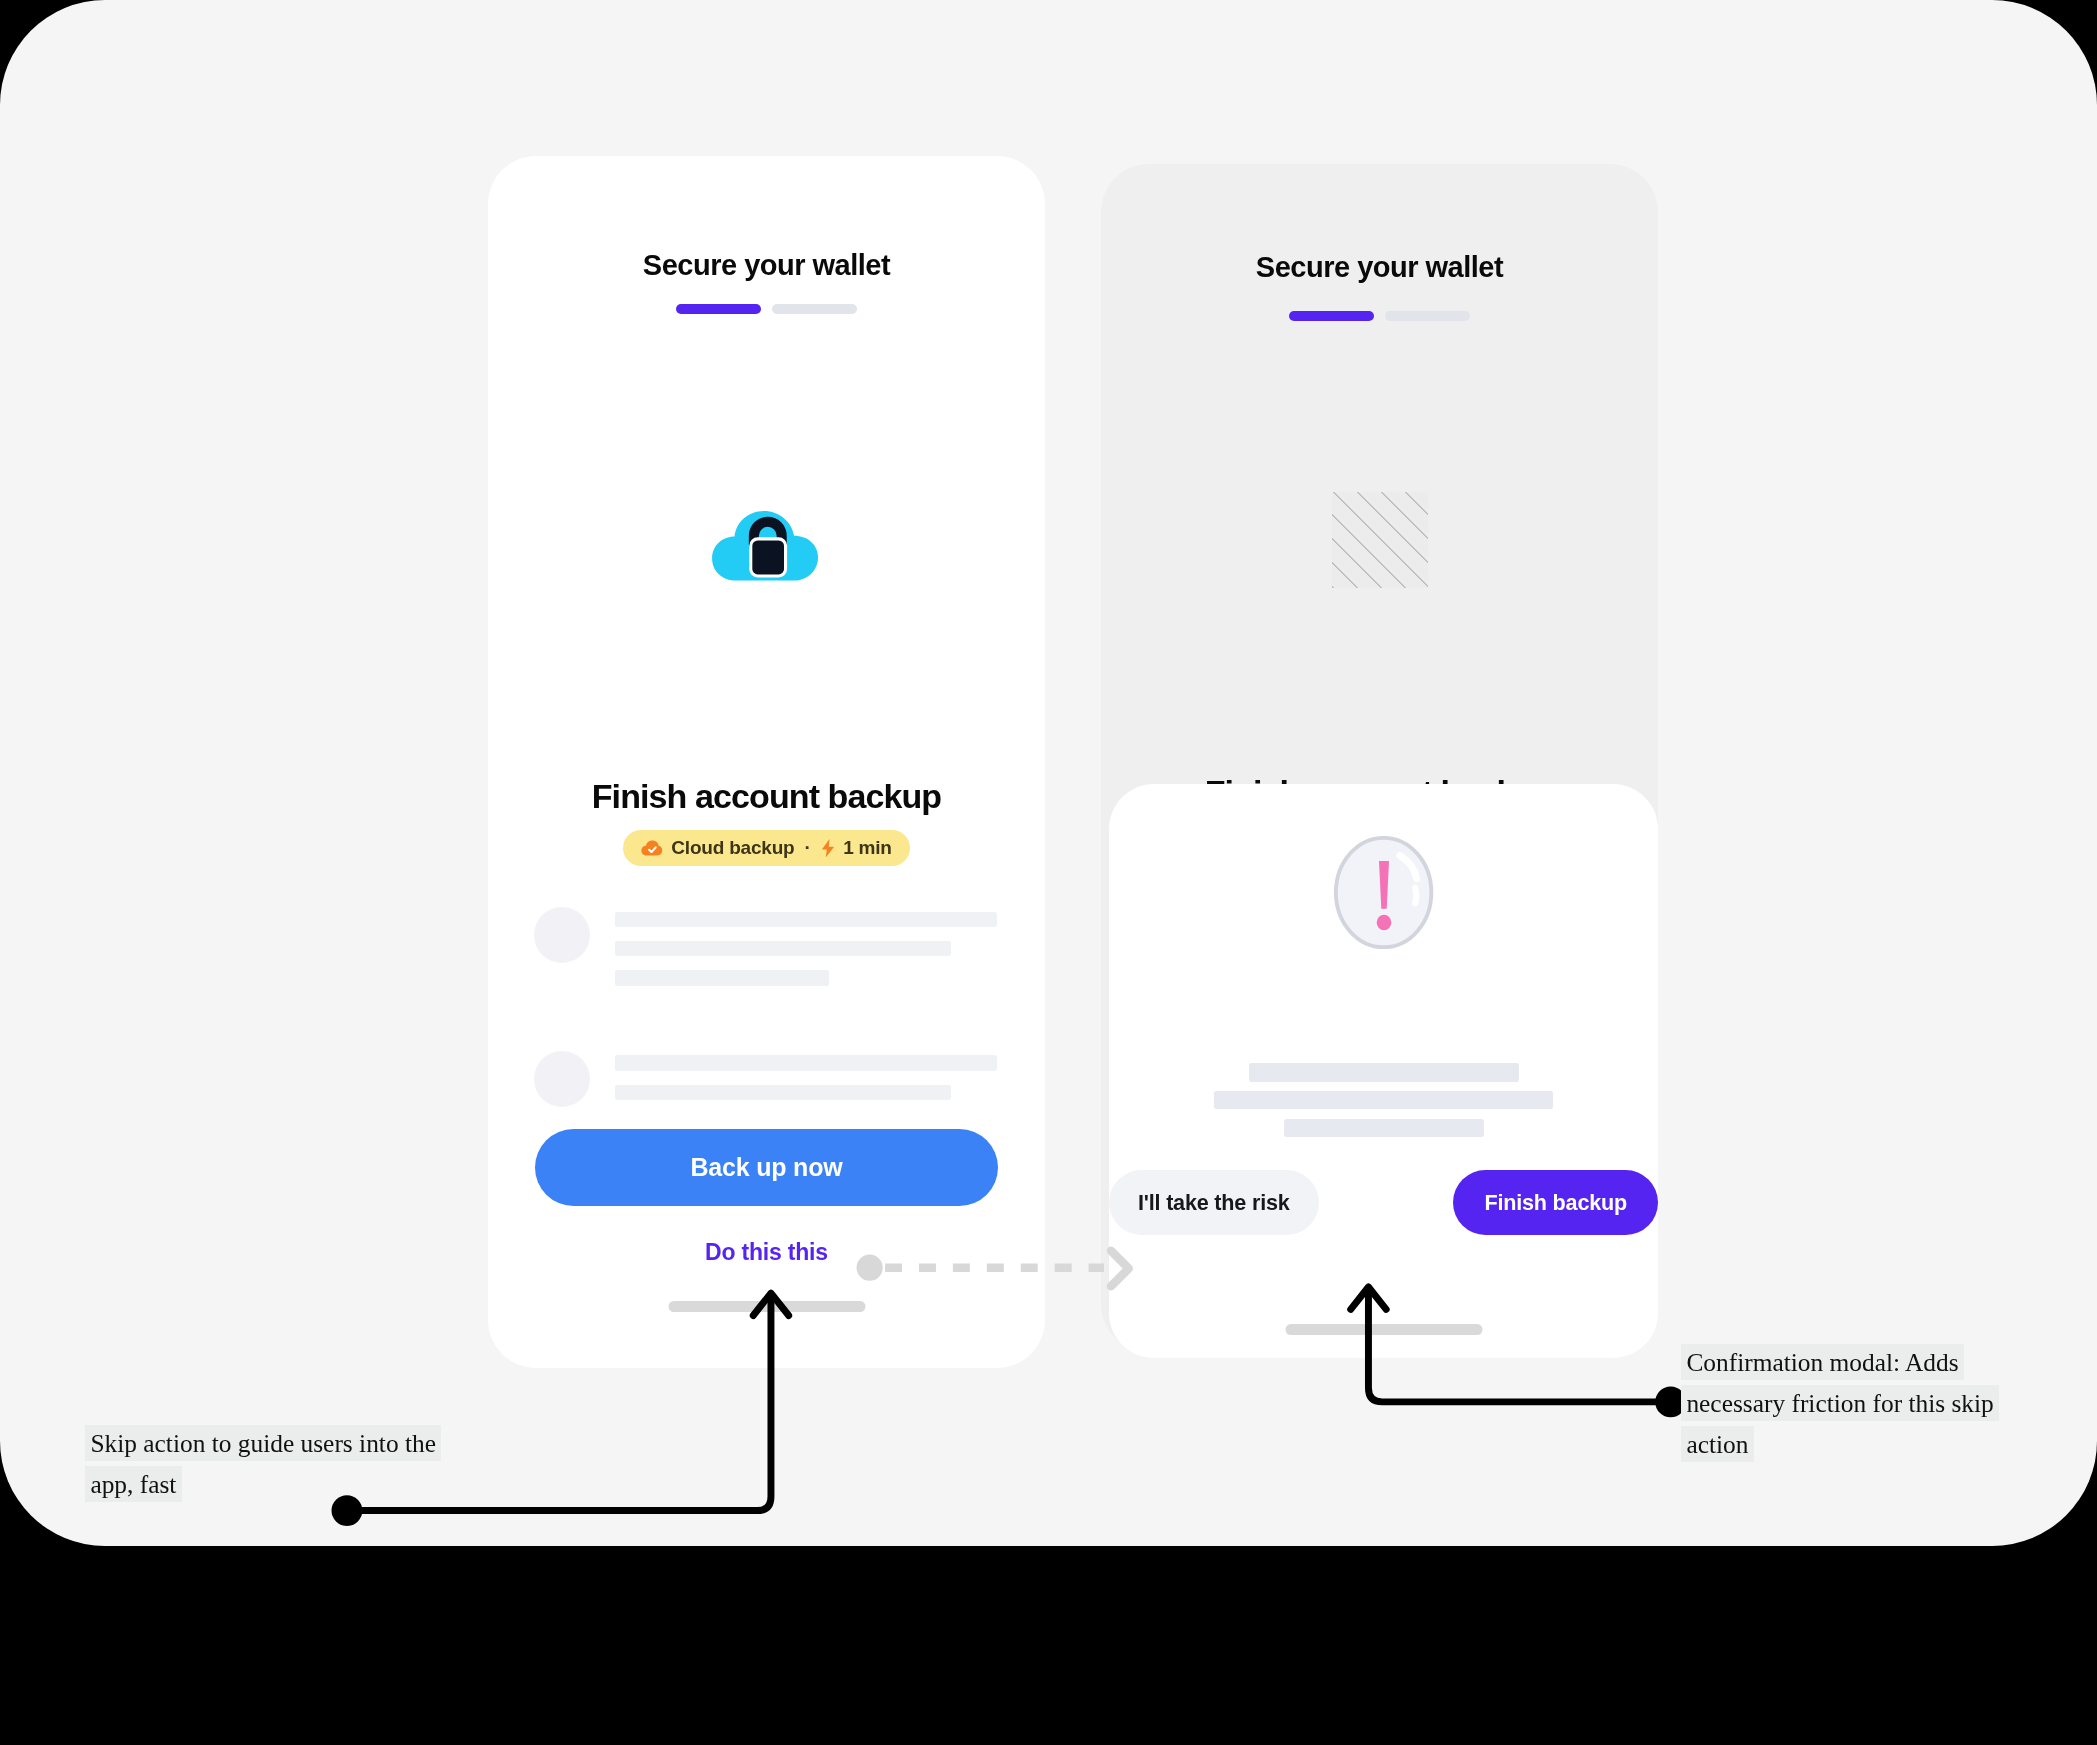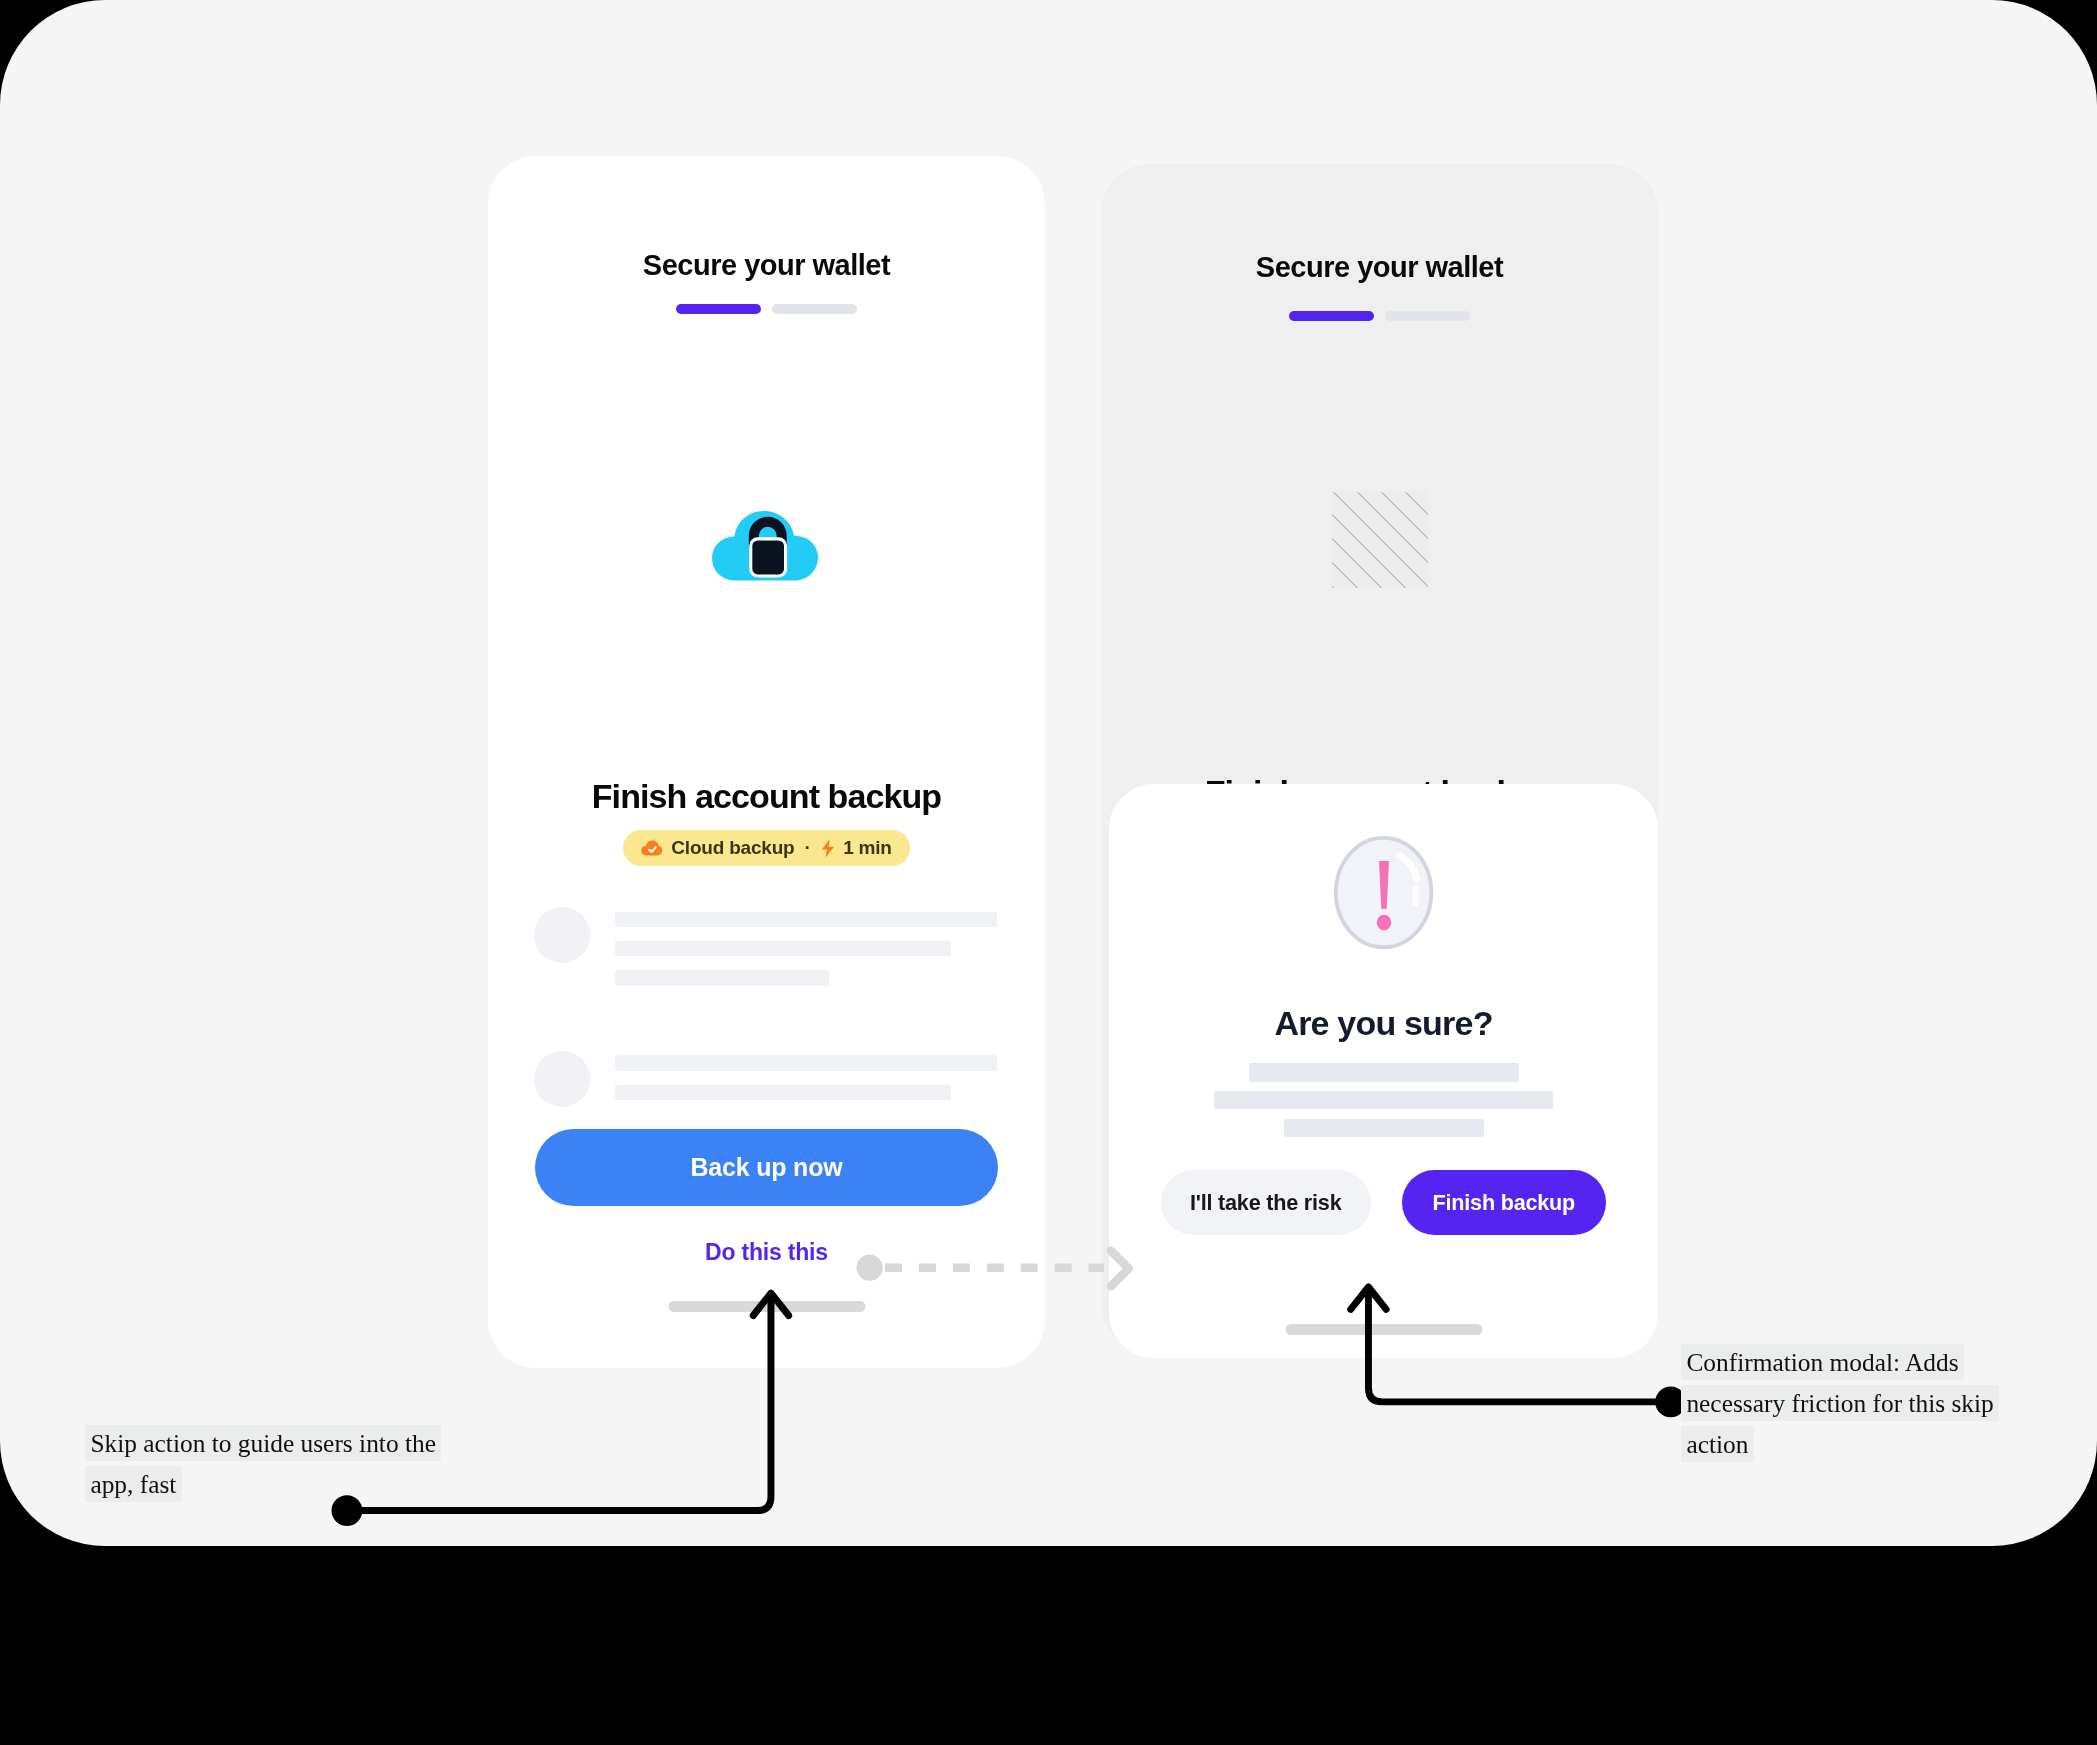--- a/index.html
+++ b/index.html
@@ -233,21 +233,21 @@
   .modal-skel .skel-bar {
     height: 18.5px;
     margin: 0;
     background: #E6E9EF;
   }
   .modal-actions {
     position: absolute;
     left: 0; right: 0;
     top: 386px;
     display: flex;
-    justify-content: center;
+    justify-content: space-between;
     gap: 31px;
   }
   .btn-secondary {
     border: none;
     border-radius: 39px;
     background: #F2F3F7;
     color: #17171C;
     padding: 0 29px;
     height: 65px;
     font-family: "Liberation Sans", sans-serif;
@@ -406,21 +406,20 @@
     <div class="alert-wrap">
       <svg width="104" height="117" viewBox="0 0 135 152">
         <ellipse cx="67" cy="76" rx="62" ry="71" fill="#F2F3F8" stroke="#D3D5DE" stroke-width="5"></ellipse>
         <path d="M88 28 C101 36 108 48 110 58" fill="none" stroke="#FFFFFF" stroke-width="9" stroke-linecap="round"></path>
         <path d="M108 70 C110 78 110 84 108 90" fill="none" stroke="#FFFFFF" stroke-width="8" stroke-linecap="round"></path>
         <path d="M61 35 L74 35 L71 97 L64 97 Z" fill="#F472B6"></path>
         <ellipse cx="67.5" cy="115" rx="9.5" ry="10" fill="#F472B6"></ellipse>
       </svg>
     </div>
 
-    <div class="modal-title">Are you sure?</div>
 
     <div class="modal-skel">
       <div class="skel-bar" style="width:270px"></div>
       <div class="skel-bar" style="width:339px"></div>
       <div class="skel-bar" style="width:200px"></div>
     </div>
 
     <div class="modal-actions">
       <button class="btn-secondary">I'll take the risk</button>
       <button class="btn-primary">Finish backup</button>

